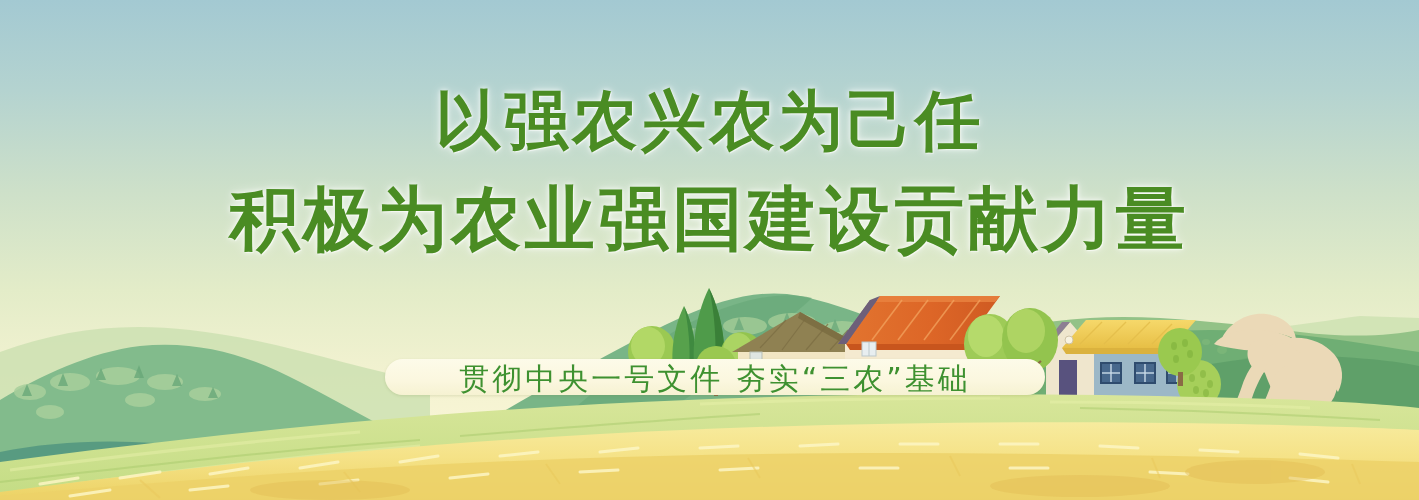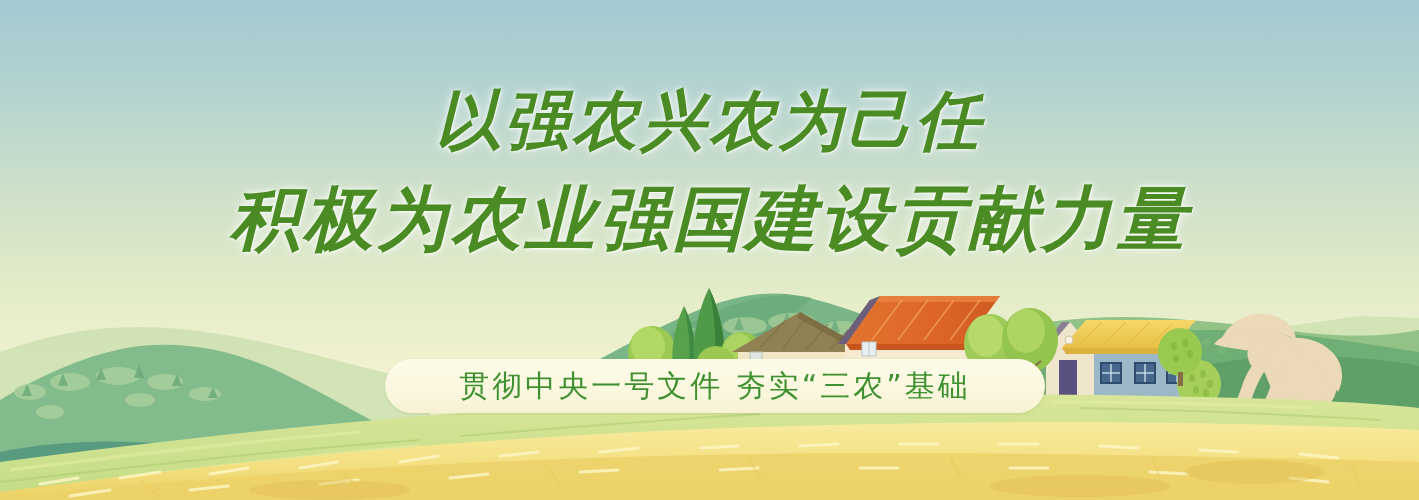--- a/index.html
+++ b/index.html
@@ -14,46 +14,45 @@
   .layer{position:absolute;left:0;top:0;width:100%;height:100%;}
   svg.layer{display:block;}
 
   
   #title-block{
     position:absolute;
     left:0;right:0;top:88px;
     text-align:center;
     z-index:40;
     pointer-events:none;
-    font-style:italic;
   }
   .title-line{
     display:block;
     color:#4a8c23;
     font-weight:700;
     letter-spacing:.055em;
     line-height:1.0;
     text-shadow:
       0 0 5px rgba(255,255,255,.85),
       0 0 12px rgba(255,255,255,.6),
       1px 1px 0 rgba(255,255,255,.5);
     font-family:"DejaVu Sans","Liberation Sans",sans-serif;
   }
   #title-line-1{font-size:65px;}
   #title-line-2{font-size:70px;margin-top:31px;}
 
   
   #subtitle-banner{
     position:absolute;
     left:385px;top:359px;
-    width:660px;height:54px;
+    width:660px;height:36px;
     background:linear-gradient(180deg,#fdfbe9 0%,#fbf7df 60%,#f6f2d2 100%);
     border-radius:27px;
     box-shadow:0 1px 3px rgba(110,120,60,.18);
-    display:flex;align-items:center;justify-content:center;
+    display:flex;justify-content:center;
     z-index:45;
   }
   #subtitle-text{
     color:#3e9130;
     font-size:30px;
     letter-spacing:.10em;
     font-weight:400;
     white-space:nowrap;
     font-family:"DejaVu Sans","Liberation Sans",sans-serif;
   }

